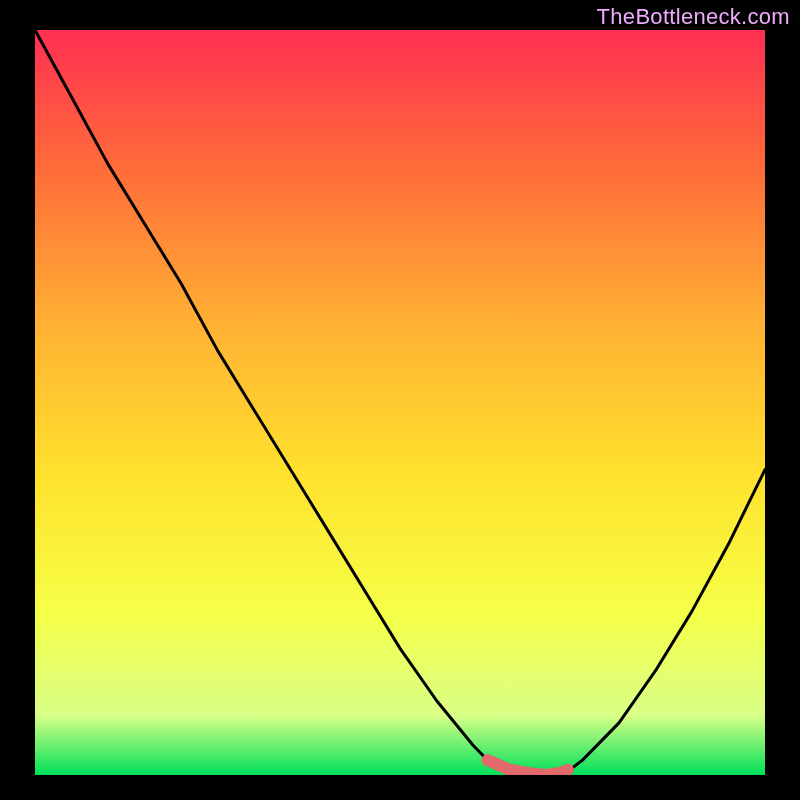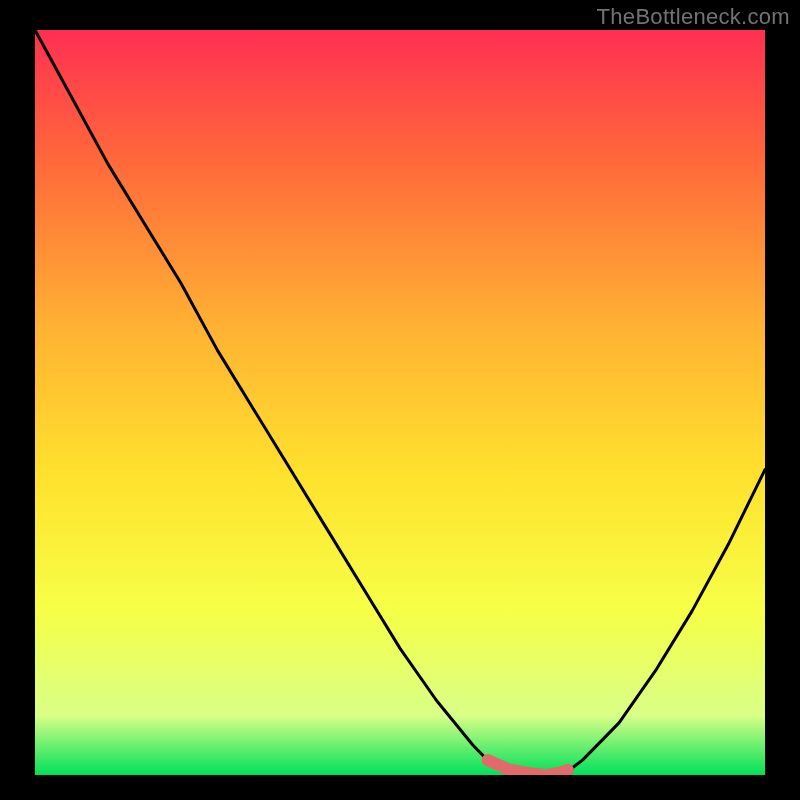--- a/index.html
+++ b/index.html
@@ -16,21 +16,21 @@
     width: 800px;
     height: 800px;
     background: #000000;
   }
   .watermark {
     position: absolute;
     top: 4px;
     right: 10px;
     font-size: 22px;
     font-weight: 500;
-    color: #737373;
+    color: #f0abfc;
     letter-spacing: 0.3px;
     z-index: 10;
   }
   .plot {
     position: absolute;
     left: 35px;
     top: 30px;
     width: 730px;
     height: 745px;
   }

